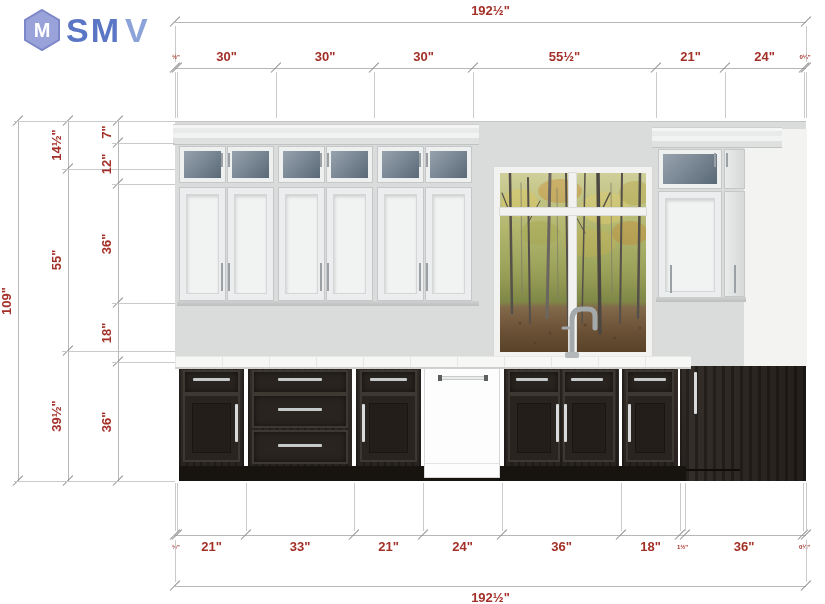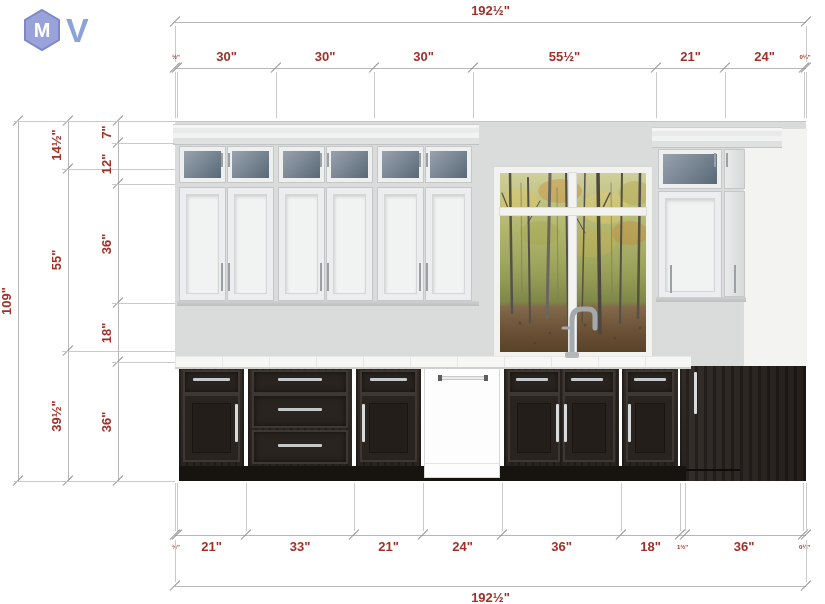--- a/index.html
+++ b/index.html
@@ -64,20 +64,21 @@
 </head>
 <body>
 
 <div id="canvas">
 
   <div id="logo">
     <svg width="40" height="44" viewBox="0 0 40 44">
       <polygon points="20,2 37,12 37,32 20,42 3,32 3,12" fill="#99a3d9" stroke="#7c87c8" stroke-width="2"></polygon>
       <text x="20" y="29" text-anchor="middle" font-size="20" font-weight="bold" fill="#ffffff" font-family="Liberation Sans, sans-serif">M</text>
     </svg>
+    <span class="ls">SM</span>
       <span class="lv">V</span>
   </div>
 
   <div>
 
     <div id="wall"></div>
     <div id="sidepanel"></div>
 
     <div class="crown" style="left:173px;top:124px;width:306px;"></div>
 

